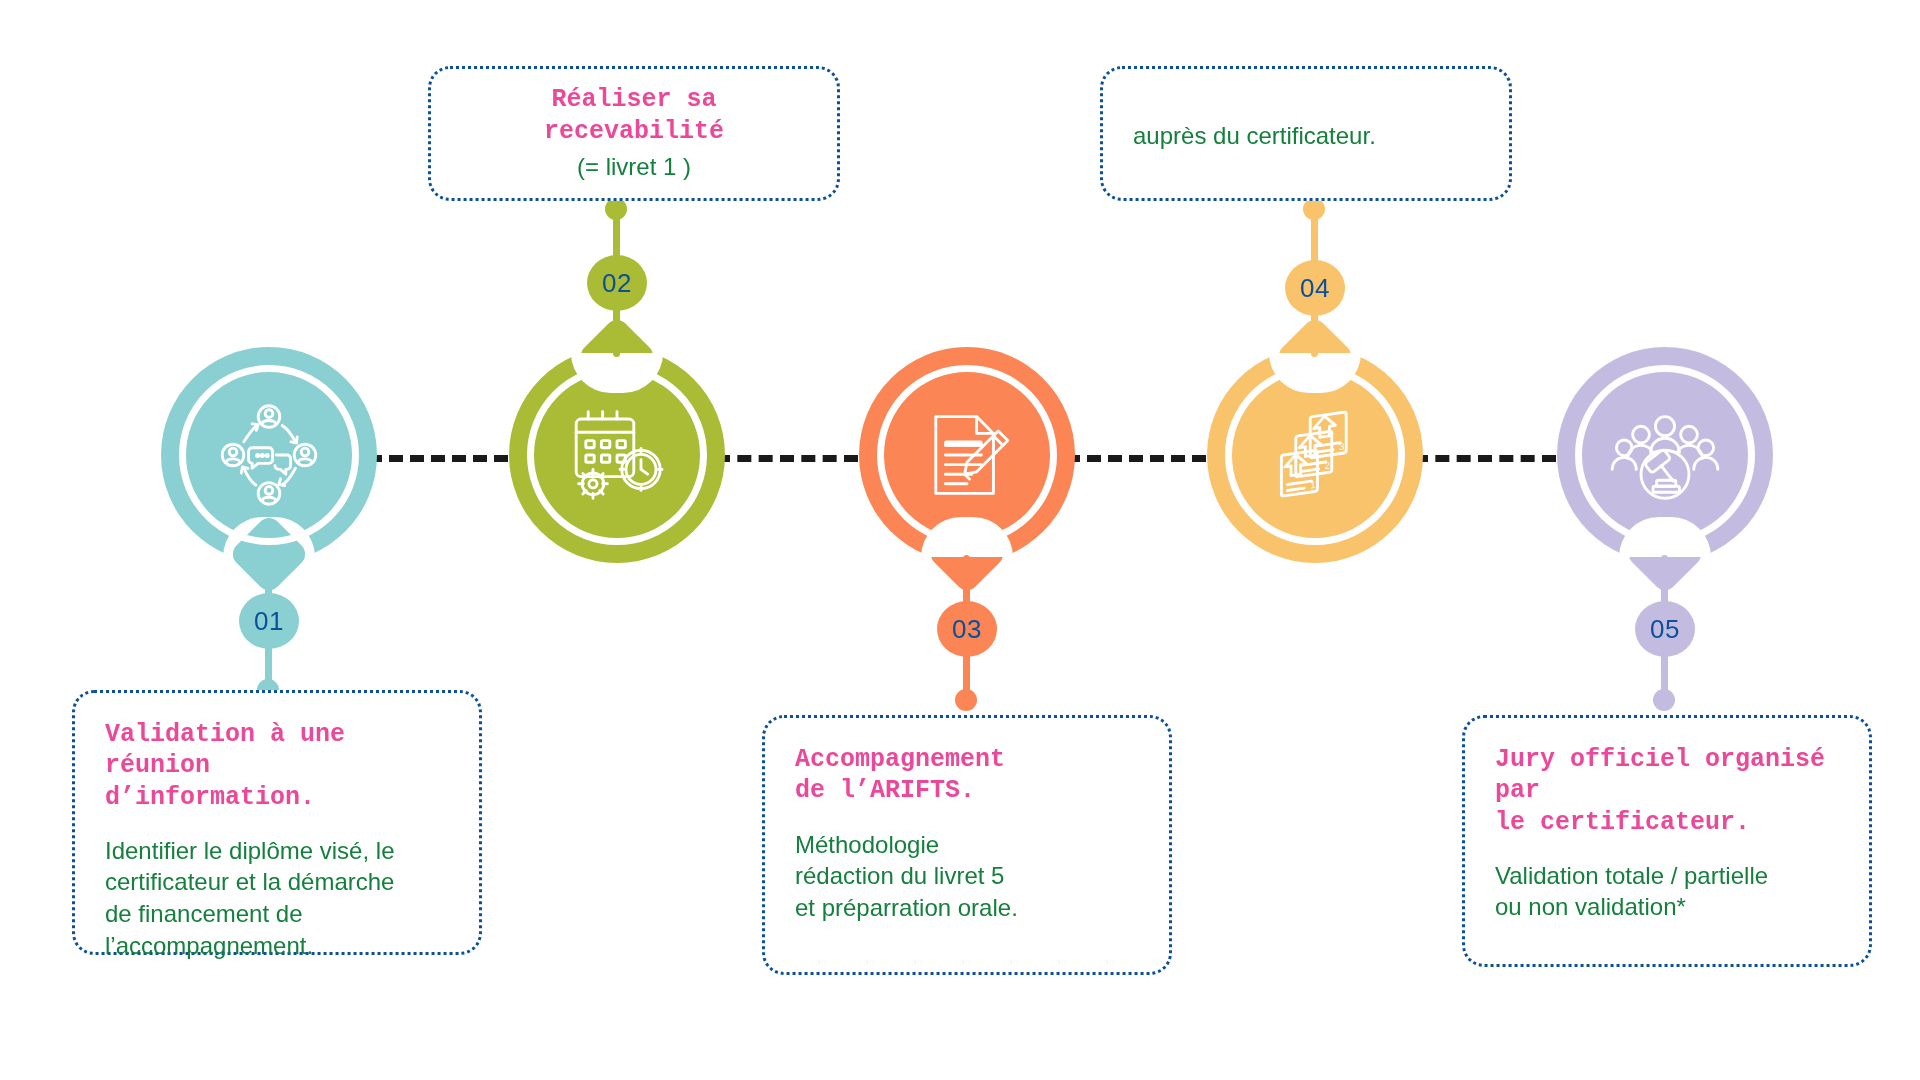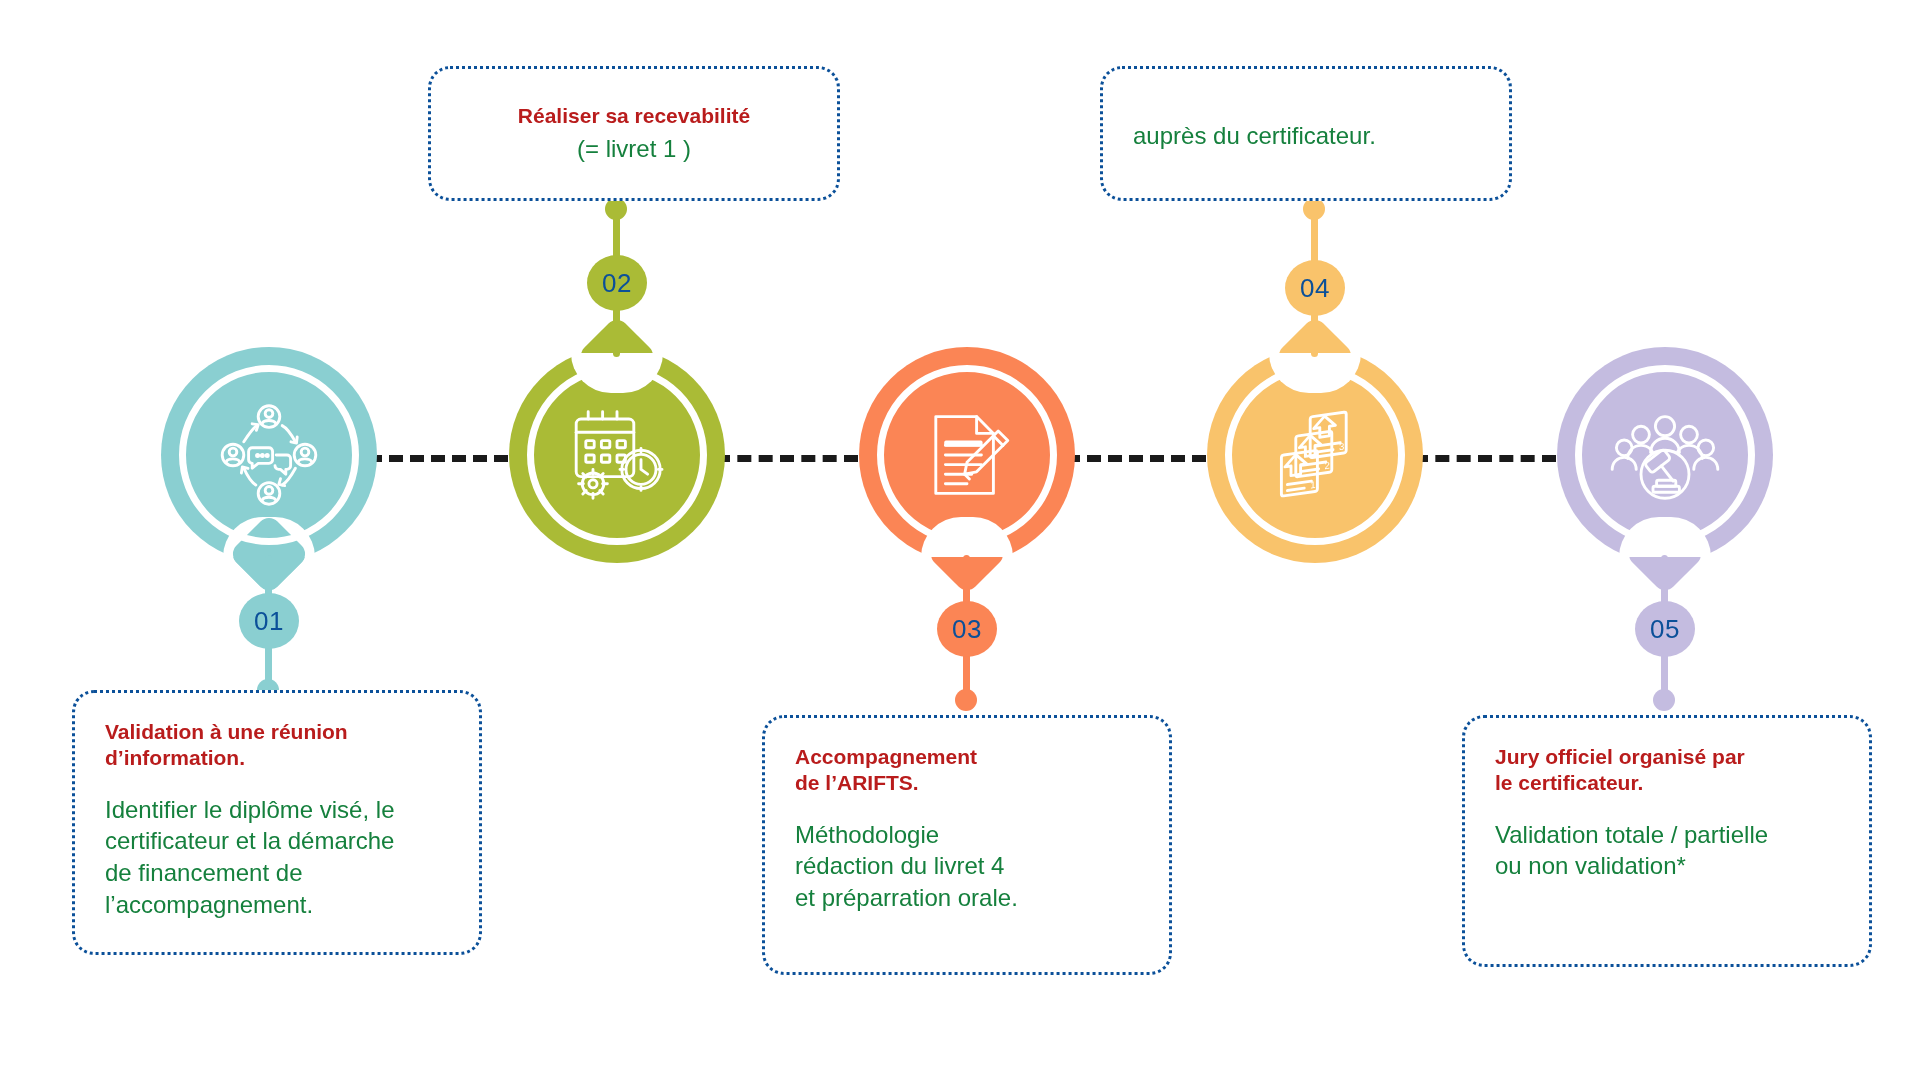--- a/index.html
+++ b/index.html
@@ -117,26 +117,27 @@
   
   .card {
     position: absolute;
     border: 3px dotted #0b5099;
     border-radius: 22px;
     box-sizing: border-box;
     background: #ffffff;
     padding: 26px 30px;
   }
   .card .title {
-    color: #b91c1c;
+    color: #ec4899;
     font-weight: bold;
-    font-size: 21px;
+    font-size: 25px;
     line-height: 1.25;
     margin: 0;
     white-space: pre-line;
+    font-family: Liberation Mono, monospace;
   }
   .card .body {
     color: #15803d;
     font-size: 24px;
     line-height: 1.32;
     margin: 22px 0 0 0;
     white-space: pre-line;
   }
   .card.center .title,
   .card.center .body { text-align: left; }
@@ -262,21 +263,21 @@
       </svg>
     </div>
   </div>
   <div class="stem" style="left:963px; top:555px; height:145px; background:#FB8555;"></div>
   <div class="badge" style="left:937px; top:601px; background:#FB8555;">03</div>
   <div class="enddot" style="left:955px; top:689px; background:#FB8555;"></div>
   <div class="card center" style="left:762px; top:715px; width:410px; height:260px;">
     <p class="title">Accompagnement
 de l’ARIFTS.</p>
     <p class="body">Méthodologie
-rédaction du livret 4
+rédaction du livret 5
 et préparration orale.</p>
   </div>
 
   <div class="pin" style="left:1207px; top:347px;">
     <div class="outer" style="background:#F9C36B;"></div>
     <div class="tail tail-up">
       <div style="position:absolute;inset:0;transform:rotate(45deg);border-radius:12px;background:#F9C36B;"></div>
     </div>
     <div class="notch notch-up" style="background:#ffffff; border-radius:0 0 40px 40px;"></div>
     <div class="ring"></div>

